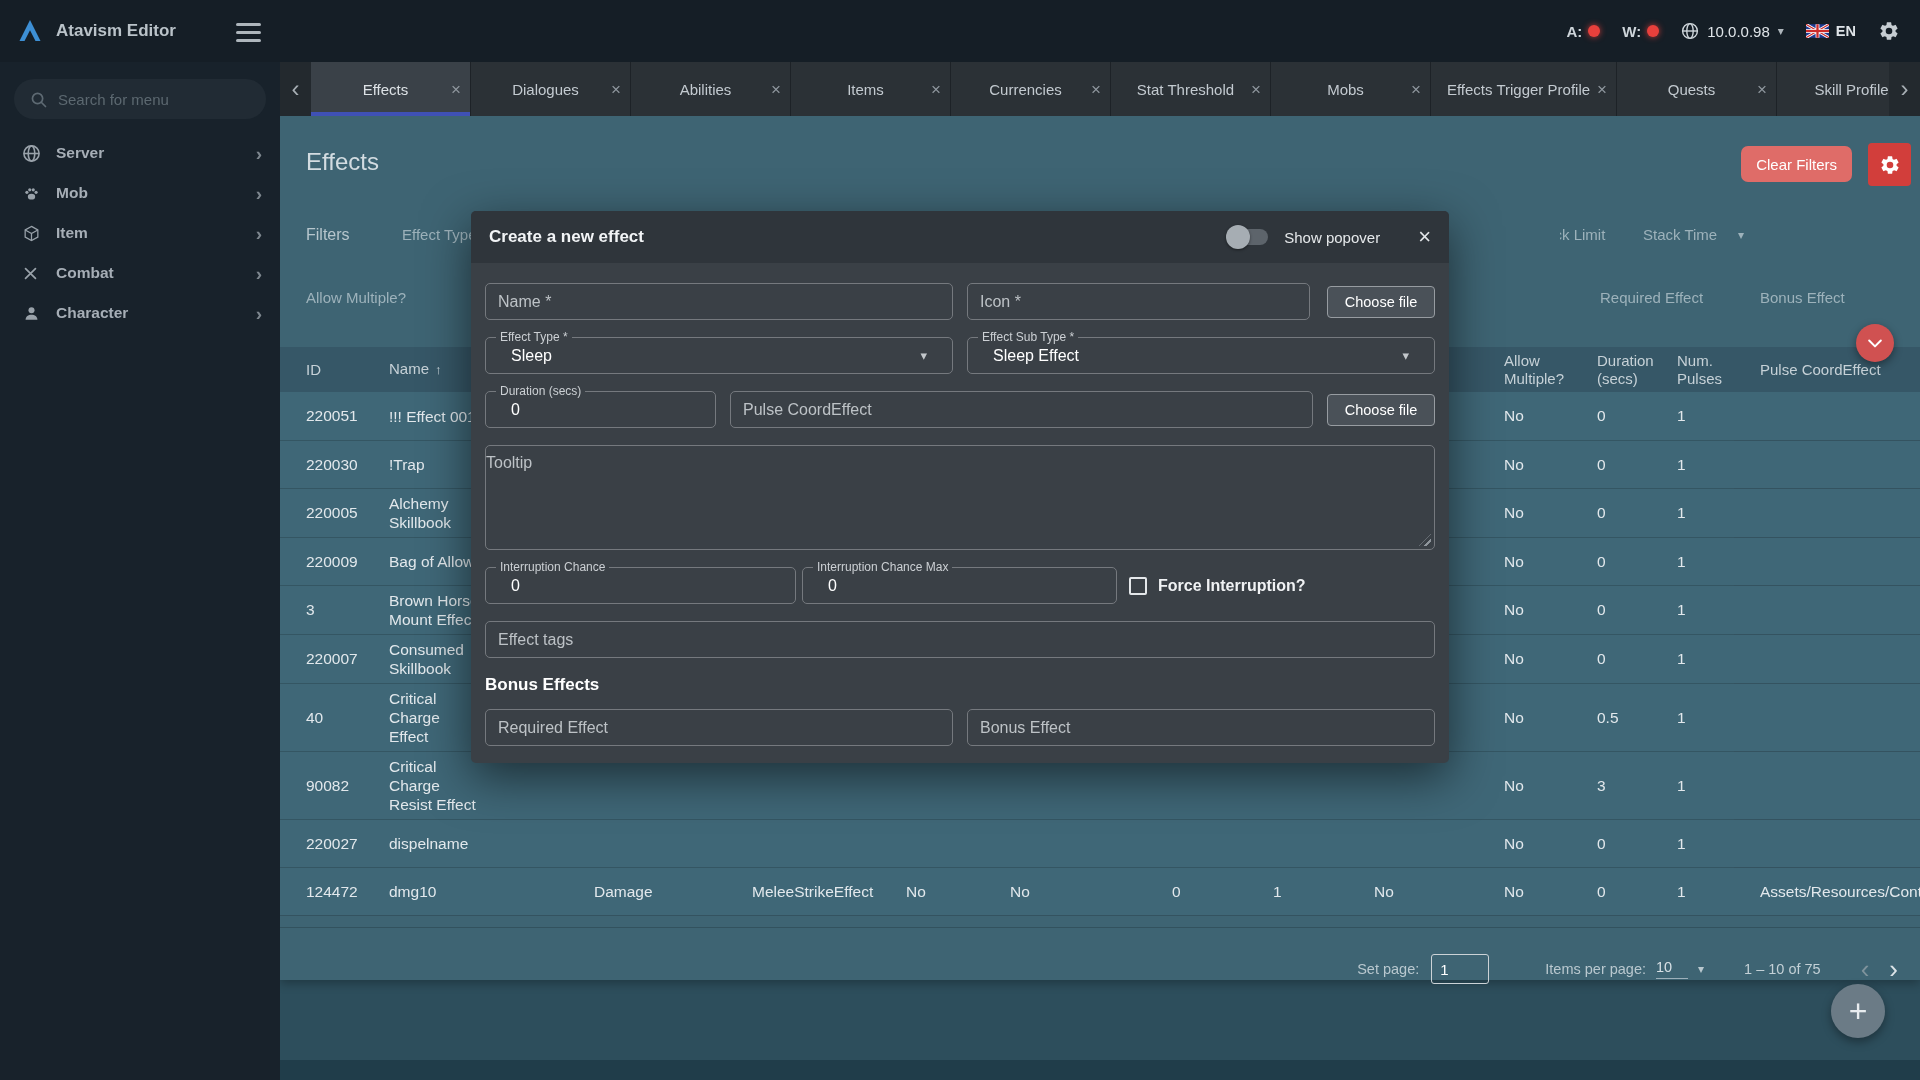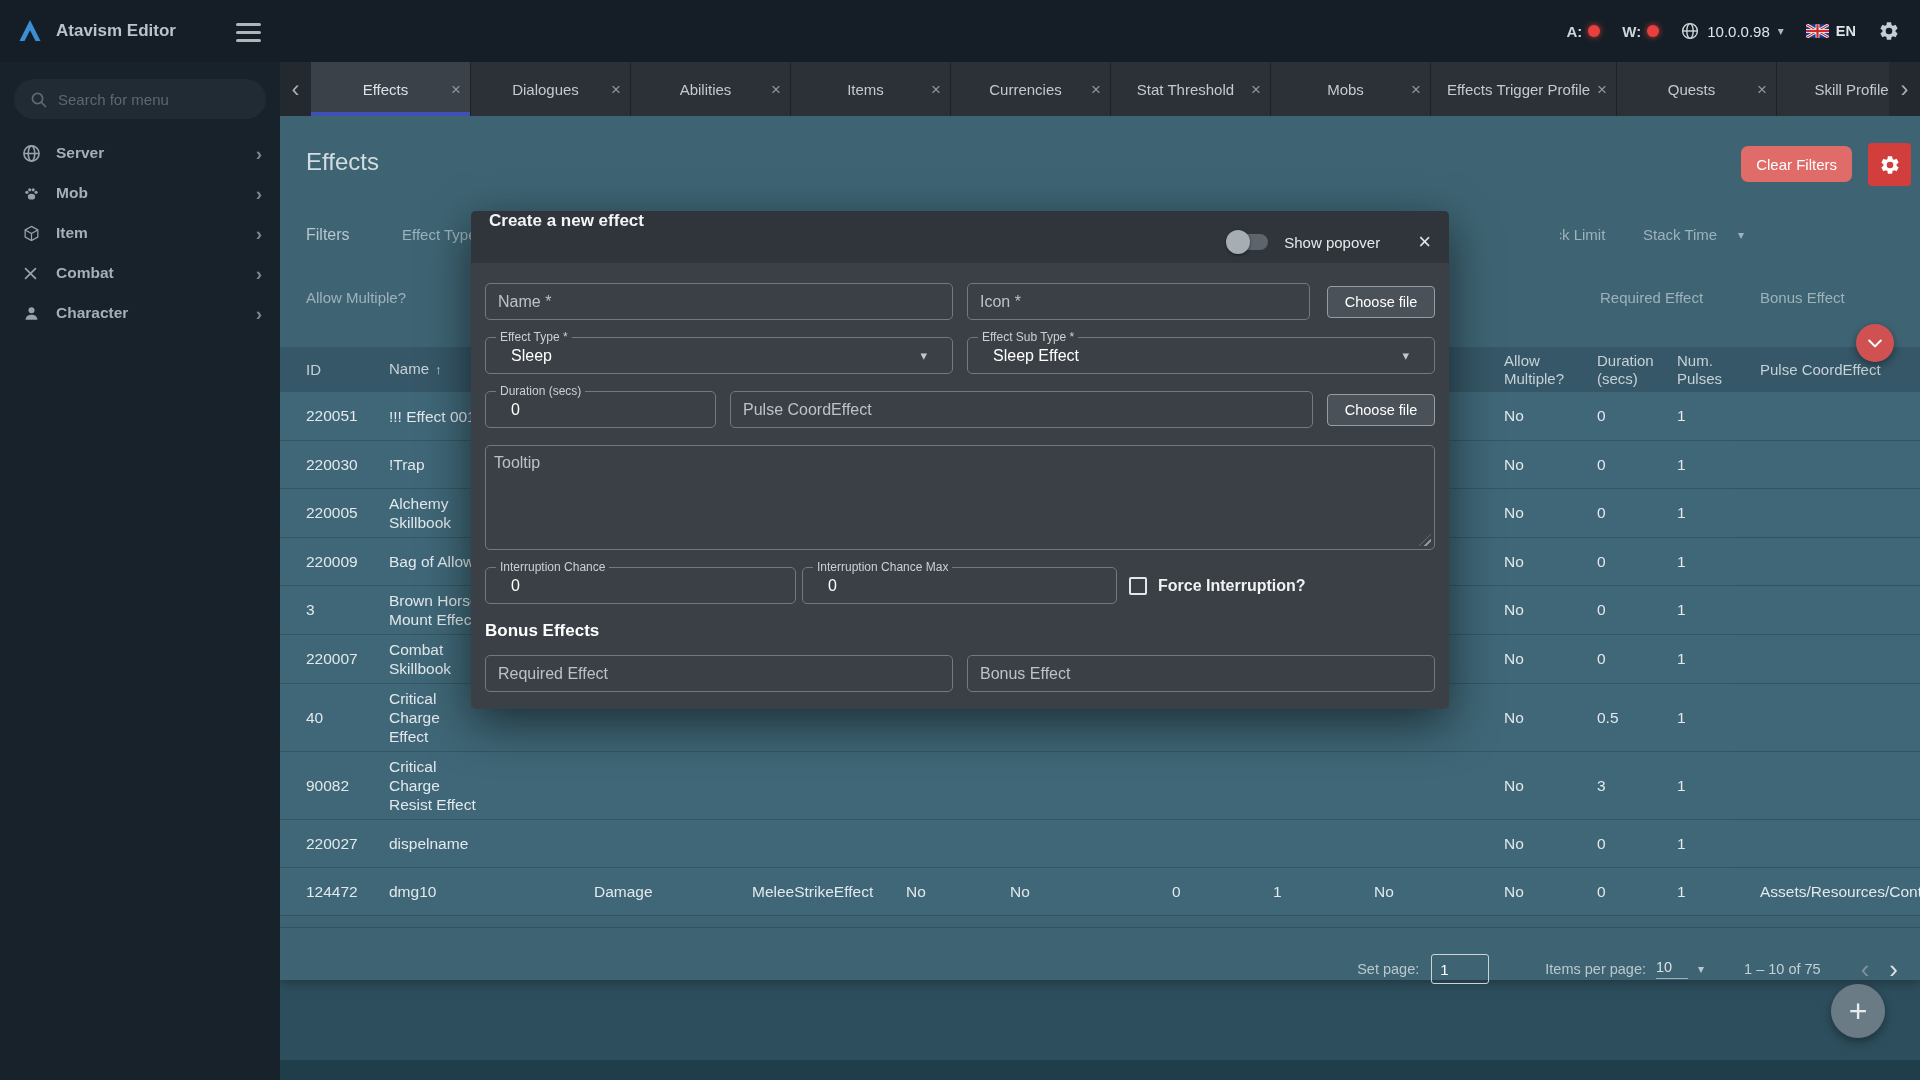--- a/index.html
+++ b/index.html
@@ -137,21 +137,21 @@
   .fab-plus { position:absolute; left:1831px; top:984px; width:54px; height:54px; border-radius:50%;
     background:var(--fab-gray,#6b7b86); color:#e8ecef; display:flex; align-items:center;
     justify-content:center; font-size:32px; font-weight:300; box-shadow:0 4px 10px rgba(0,0,0,.35);
     cursor:pointer; z-index:14; }
 
   
   .dialog { position:absolute; left:471px; top:211px; width:978px; z-index:100;
     background:var(--modal-bg,#3a4046); border-radius:5px;
     box-shadow:0 14px 48px rgba(0,0,0,.55); color:#fff; }
   .dlg-header { height:52px; background:var(--modal-header-bg,#2f353b); border-radius:5px 5px 0 0;
-    display:flex; align-items:flex-start; padding:0 18px;flex-direction:column; }
+    display:flex; align-items:center; padding:0 18px; }
   .dlg-title { font-size:17px; font-weight:700; color:#f2f4f6; }
   .dlg-right { margin-left:auto; display:flex; align-items:center; gap:12px; }
   .toggle { position:relative; width:40px; height:16px; border-radius:8px; background:#5d646b;
     margin-right:4px; cursor:pointer; }
   .toggle .knob { position:absolute; left:-2px; top:-4px; width:24px; height:24px; border-radius:50%;
     background:#a6adb3; box-shadow:0 1px 3px rgba(0,0,0,.45); }
   .pop-label { font-size:15px; color:#e6e9eb; }
   .dlg-close { margin-left:26px; font-size:22px; color:#e3e6e9; cursor:pointer; line-height:1; }
 
   .dlg-body { padding:20px 14px 0 14px; }
@@ -173,21 +173,21 @@
     background:var(--modal-bg,#3a4046); padding:0 4px; color:#ccd0d4; white-space:nowrap; cursor:default; }
   .field .val { color:#fff; }
   .field .caret { margin-left:auto; font-size:13px; color:#c3c7cb; }
   .field input.bare { width:100%; border:none; outline:none; background:transparent;
     color:#fff; font-size:16px; font-family:inherit; }
   .w-dur { flex:0 0 231px; }
   .w-ic { flex:0 0 311px; }
   .w-icm { flex:0 0 315px; }
   .ta-wrap { position:relative; margin-bottom:17px; }
   .ta { width:100%; height:105px; border:1px solid #75797e; border-radius:5px;
-    background:transparent; color:#fff; font-size:16px; padding:8px 8px;
+    background:transparent; color:#fff; font-size:16px; padding:8px 0;
     font-family:inherit; resize:none; outline:none; display:block; }
   .grip { position:absolute; right:4px; bottom:4px; width:12px; height:12px;
     background:repeating-linear-gradient(135deg, transparent 0 3px, #8e959b 3px 4.5px);
     clip-path:polygon(100% 0, 100% 100%, 0 100%); cursor:nwse-resize; }
   .cbgroup { display:flex; align-items:center; gap:11px; cursor:pointer; }
   .cbgroup.ml6 { margin-left:6px; }
   .cb { width:18px; height:18px; border:2px solid #e4e7ea; border-radius:2px; flex:0 0 18px; }
   .cb-label { font-size:16px; font-weight:600; color:#f0f2f4; white-space:nowrap; }
   .bonus-heading { font-size:17px; font-weight:700; color:#fff; margin:14px 0 14px 0; }
   .cbrow { display:flex; margin:18px 0 22px 0; }
@@ -502,21 +502,21 @@
           <td></td>
           <td></td>
           <td></td>
           <td>No</td>
           <td>0</td>
           <td>1</td>
           <td class="pulse-cell"></td>
         </tr>
           <tr>
           <td>220007</td>
-          <td><span class="nametxt">Combat Skillbook</span></td>
+          <td><span class="nametxt">Consumed Skillbook</span></td>
           <td></td>
           <td></td>
           <td></td>
           <td></td>
           <td></td>
           <td></td>
           <td></td>
           <td>No</td>
           <td>0</td>
           <td>1</td>
@@ -668,20 +668,23 @@
       <div class="field w-icm">
         <label>Interruption Chance Max</label>
         <input class="bare" type="text" value="0" style="">
       </div>
       <div class="cbgroup ml6">
         <span class="cb"></span>
         <span class="cb-label">Force Interruption?</span>
       </div>
     </div>
 
+    <div class="frow">
+      <input class="inp flex1" type="text" placeholder="Effect tags" style="">
+    </div>
 
     <div class="bonus-heading">Bonus Effects</div>
 
     <div class="frow">
       <input class="inp flex1" type="text" placeholder="Required Effect" style="">
       <input class="inp flex1" type="text" placeholder="Bonus Effect" style="">
     </div>
 
   </div>
 

